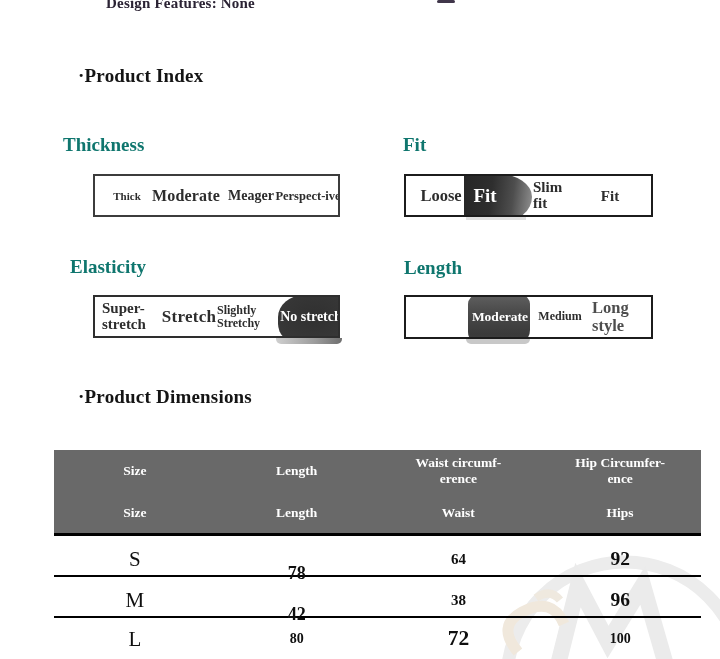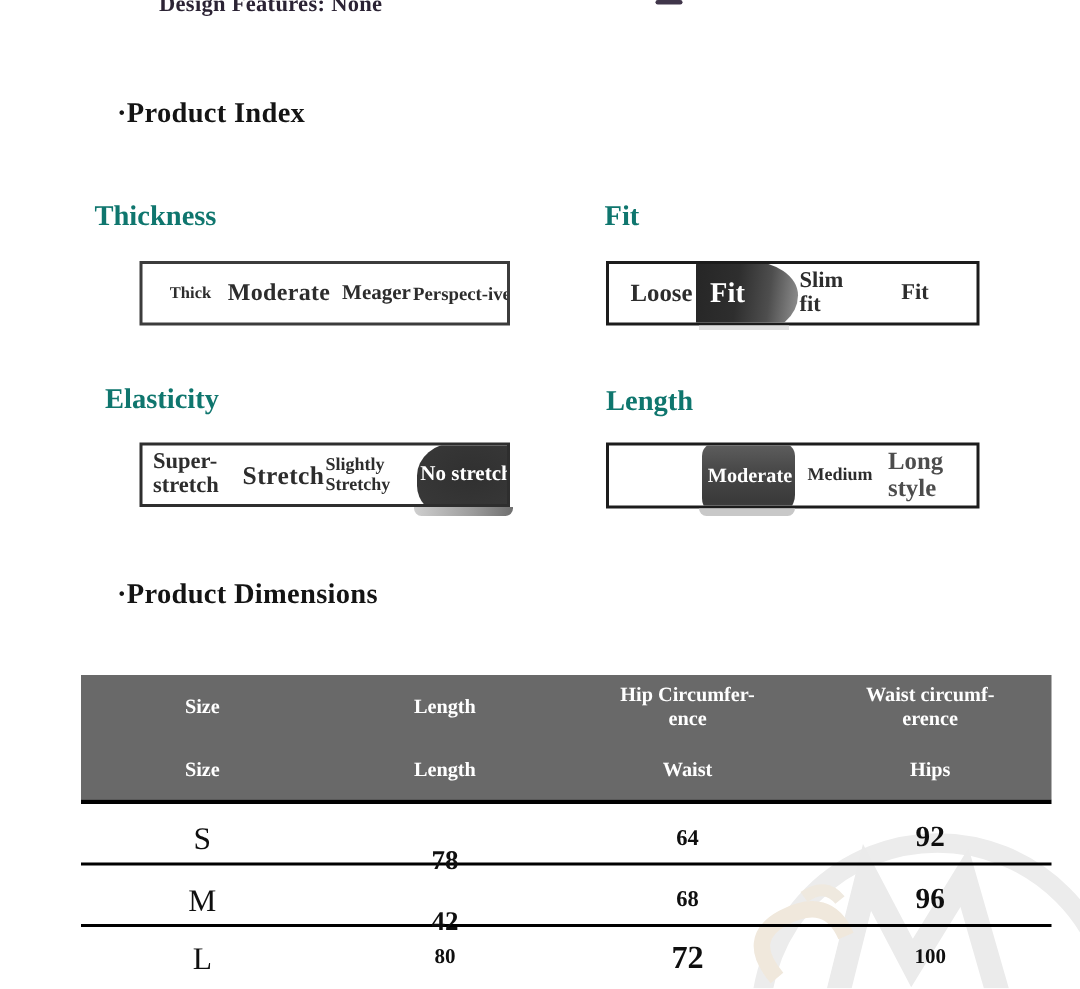--- a/index.html
+++ b/index.html
@@ -164,24 +164,24 @@
   <div class="size-table">
     <div class="thead">
       <div class="thead-row r1">
         <div class="th">
             <span>Size</span>
           </div>
         <div class="th">
             <span>Length</span>
           </div>
         <div class="th">
+            <span>Waist circumf-erence</span>
+          </div>
+        <div class="th">
             <span>Hip Circumfer-ence</span>
-          </div>
-        <div class="th">
-            <span>Waist circumf-erence</span>
           </div>
       </div>
       <div class="thead-row r2">
         <div class="th">
             <span>Size</span>
           </div>
         <div class="th">
             <span>Length</span>
           </div>
         <div class="th">
@@ -196,21 +196,21 @@
 
     <div class="tr">
       <div class="td fz21">S</div>
       <div class="td fz18b">78</div>
       <div class="td fz15b">64</div>
       <div class="td fz19b">92</div>
     </div>
     <div class="tr">
       <div class="td fz21">M</div>
       <div class="td fz18b">42</div>
-      <div class="td fz15b">68</div>
+      <div class="td fz15b">38</div>
       <div class="td fz19b">96</div>
     </div>
     <div class="tr last">
       <div class="td fz21">L</div>
       <div class="td fz14b">80</div>
       <div class="td fz21b">72</div>
       <div class="td fz14b">100</div>
     </div>
   </div>
 

